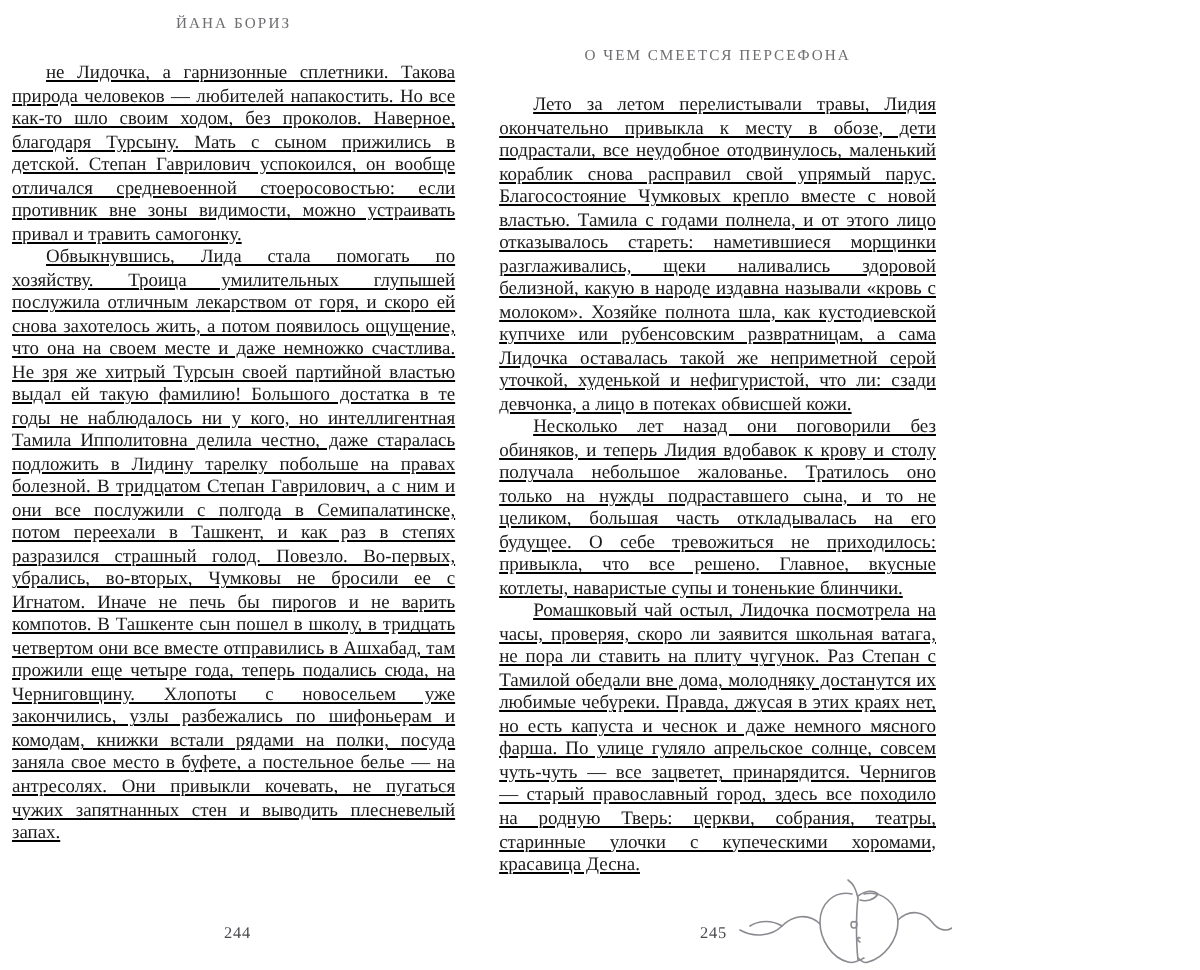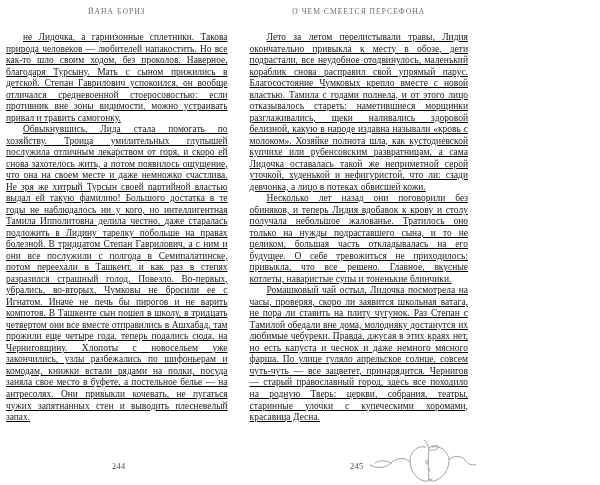--- a/index.html
+++ b/index.html
@@ -22,21 +22,21 @@
     display: flex;
     background: #ffffff;
   }
   .page {
     position: relative;
     width: 300px;
     height: 485px;
     box-sizing: border-box;
   }
   .page-left  { padding: 0 10px 0 6px; }
-  .page-right { padding: 0 8px 0 12px; }
+  .page-right { padding: 16px 8px 0 12px; }
 
   .running-head {
     text-align: center;
     font-size: 7.6px;
     letter-spacing: 1.05px;
     color: #6e6e72;
     text-transform: uppercase;
     font-variant: small-caps;
     margin: 0;
     padding-top: 6px;

